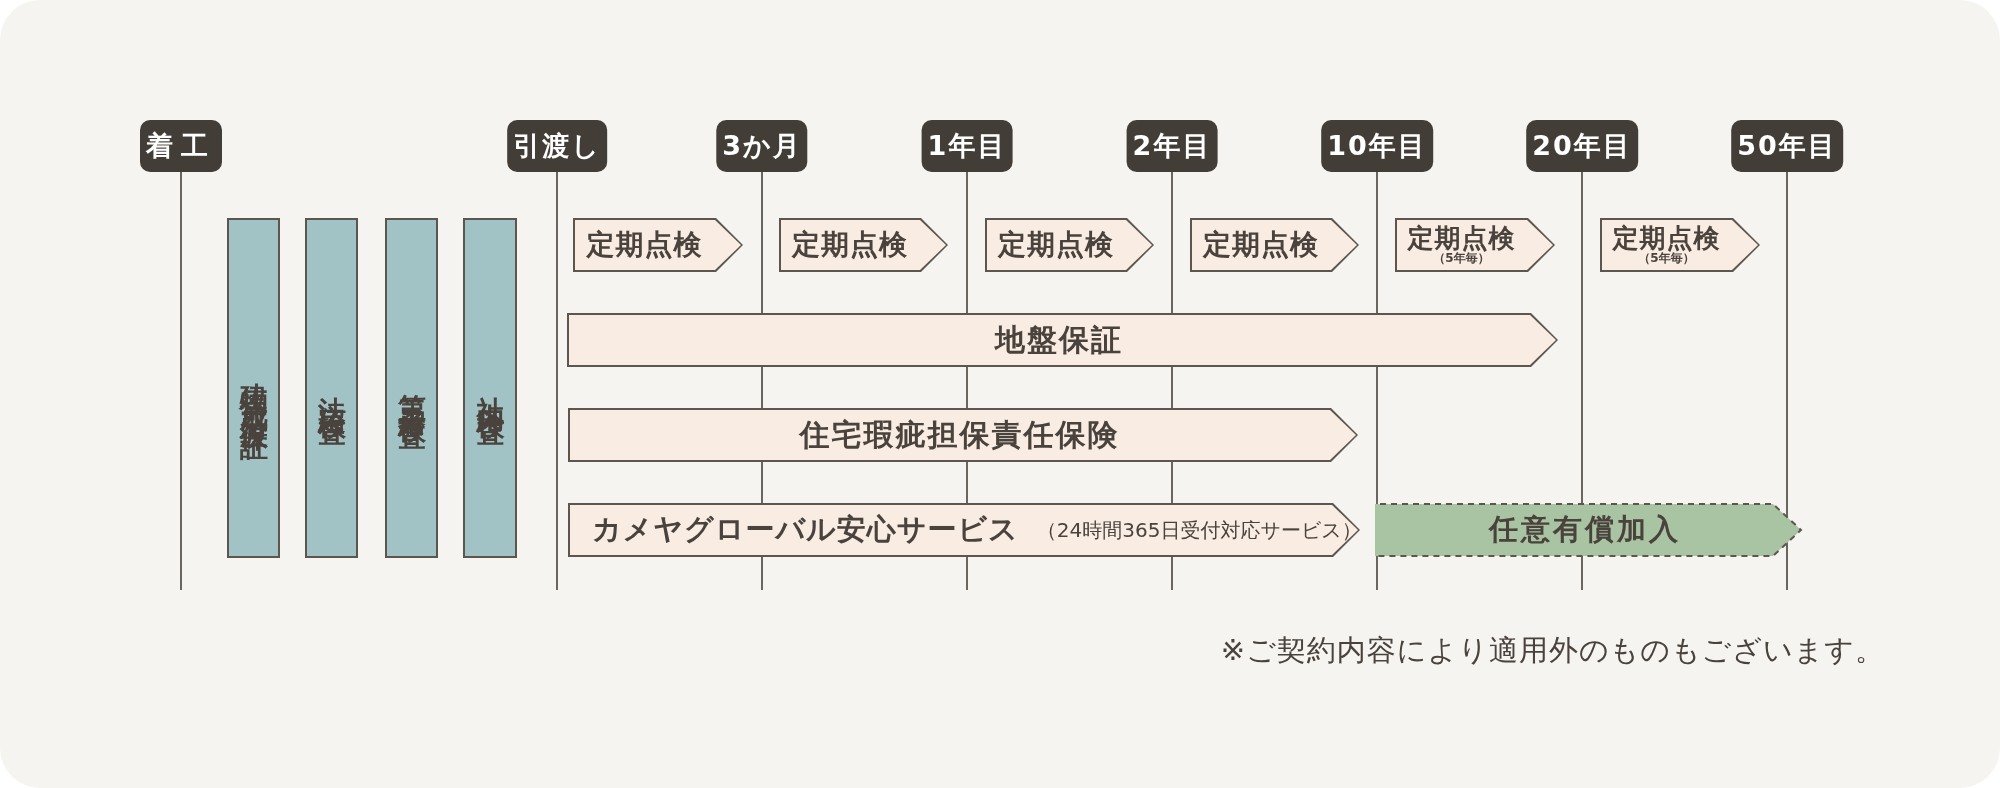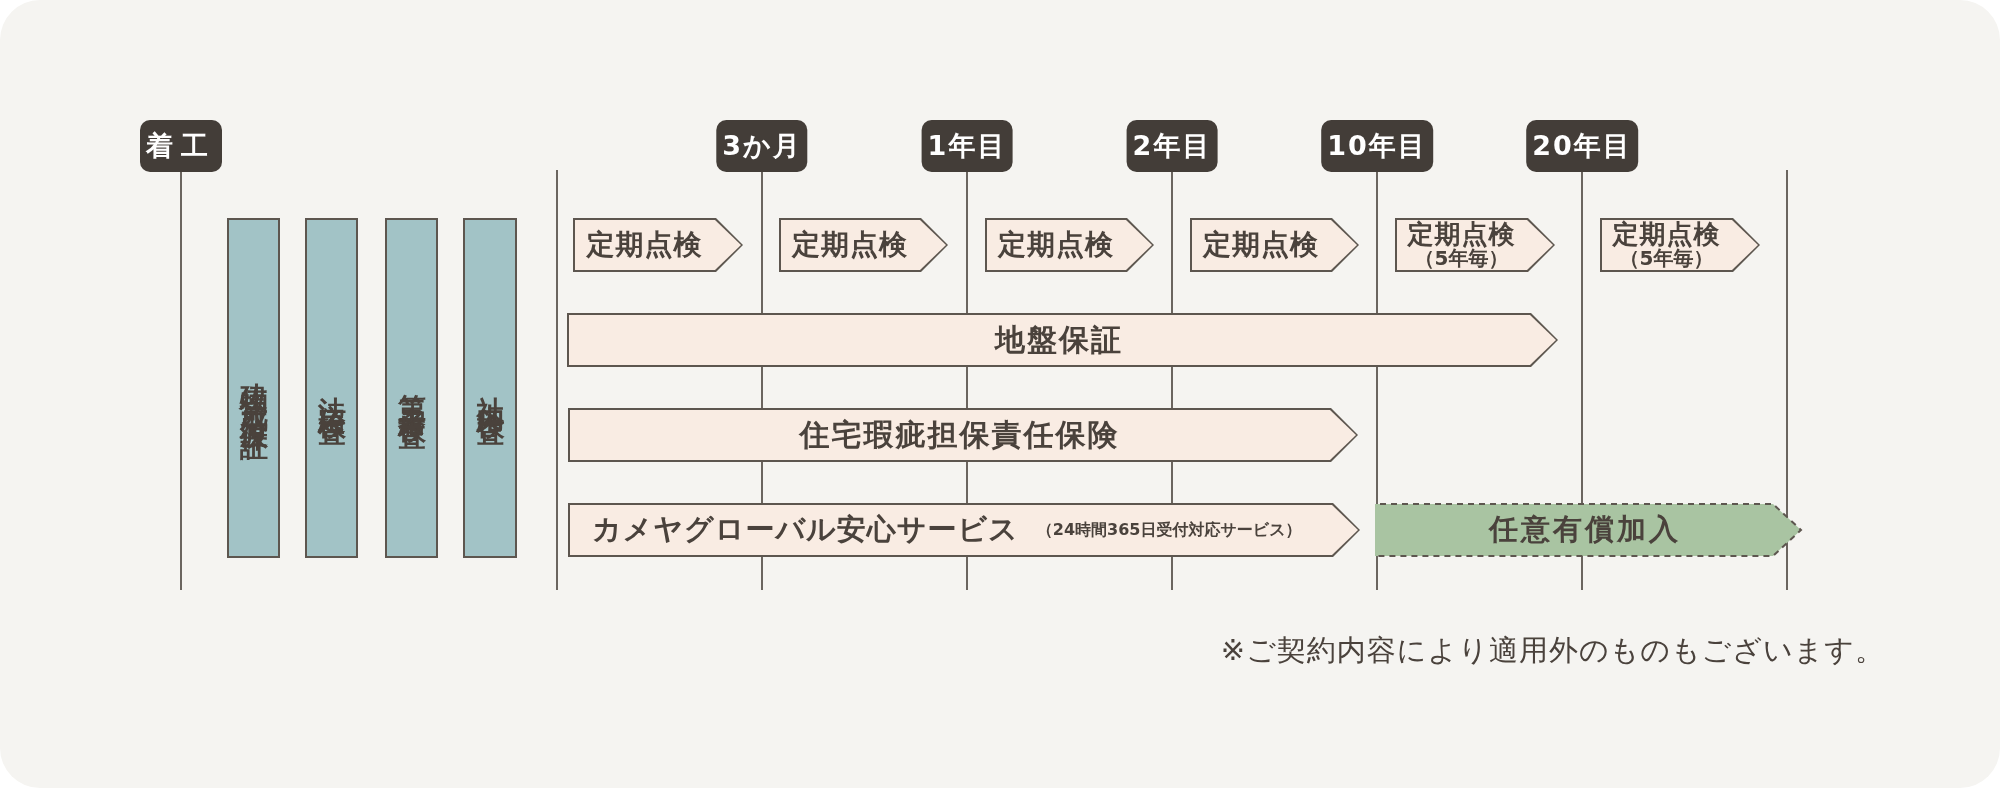--- a/index.html
+++ b/index.html
@@ -26,29 +26,29 @@
 
   
   .arrow{position:absolute;height:54px;z-index:3;}
   .arrow .edge{position:absolute;inset:0;background:var(--c-border);
     clip-path:polygon(0 0,calc(100% - 27px) 0,100% 50%,calc(100% - 27px) 100%,0 100%);}
   .arrow .fill{position:absolute;inset:2px;background:var(--c-cream);
     clip-path:polygon(0 0,calc(100% - 26px) 0,100% 50%,calc(100% - 26px) 100%,0 100%);}
   .arrow .txt{position:absolute;inset:0 27px 0 0;display:flex;flex-direction:column;
     align-items:center;justify-content:center;font-weight:600;color:var(--c-text);}
   .arrow .main{font-size:28px;letter-spacing:1px;line-height:1.05;white-space:nowrap;}
-  .arrow .sub{font-size:20px;letter-spacing:0;line-height:1.05;white-space:nowrap;}
+  .arrow .sub{font-size:12px;letter-spacing:0;line-height:1.05;white-space:nowrap;}
   .arrow.small5 .main{font-size:26px;}
 
   
   .banner-center .txt{font-size:30px;letter-spacing:2px;padding-left:20px;}
   .ktxt{position:absolute;inset:0 30px 0 24px;display:flex;align-items:center;justify-content:flex-start;
     gap:18px;color:var(--c-text);}
   .ktxt .kmain{font-size:29px;font-weight:600;letter-spacing:1px;white-space:nowrap;}
-  .ktxt .knote{font-size:16px;font-weight:700;letter-spacing:0;white-space:nowrap;}
+  .ktxt .knote{font-size:20px;font-weight:400;letter-spacing:0;white-space:nowrap;}
 
   
   .opt{position:absolute;left:1375px;top:503px;width:428px;height:54px;z-index:2;}
   .opt svg{position:absolute;inset:0;display:block;}
   .opt .otxt{position:absolute;inset:0 28px 0 20px;display:flex;align-items:center;justify-content:center;
     font-size:29px;font-weight:600;letter-spacing:3px;color:var(--c-text);white-space:nowrap;}
 
   .footnote{position:absolute;top:631px;right:115px;font-size:29px;font-weight:500;
     letter-spacing:1px;color:var(--c-text);white-space:nowrap;}
 </style>
@@ -62,34 +62,40 @@
   <div class="vline" style="left:762px"></div>
   <div class="vline" style="left:967px"></div>
   <div class="vline" style="left:1172px"></div>
   <div class="vline" style="left:1377px"></div>
   <div class="vline" style="left:1582px"></div>
   <div class="vline" style="left:1787px"></div>
 
   <div class="ms" style="left:181px">
       <div class="ms-box" style="letter-spacing:8px">着工</div>
     </div>
+  <div class="ms" style="left:557px">
+      <div class="ms-box">引渡し</div>
+    </div>
   <div class="ms" style="left:762px">
       <div class="ms-box">3か月</div>
     </div>
   <div class="ms" style="left:967px">
       <div class="ms-box">1年目</div>
     </div>
   <div class="ms" style="left:1172px">
       <div class="ms-box">2年目</div>
     </div>
   <div class="ms" style="left:1377px">
       <div class="ms-box">10年目</div>
     </div>
   <div class="ms" style="left:1582px">
       <div class="ms-box">20年目</div>
+    </div>
+  <div class="ms" style="left:1787px">
+      <div class="ms-box">50年目</div>
     </div>
 
   <div class="pbar" style="left:227px;width:53px">
       <div class="pbar-label">建物完成引渡保証</div>
     </div>
   <div class="pbar" style="left:305px;width:53px">
       <div class="pbar-label">法定検査</div>
     </div>
   <div class="pbar" style="left:385px;width:53px">
       <div class="pbar-label">第三者検査</div>

